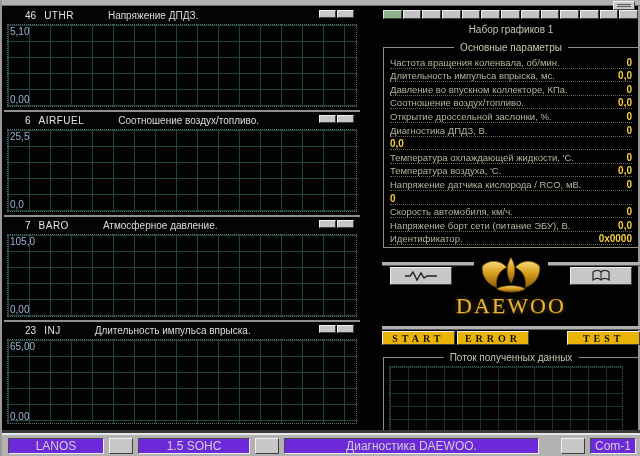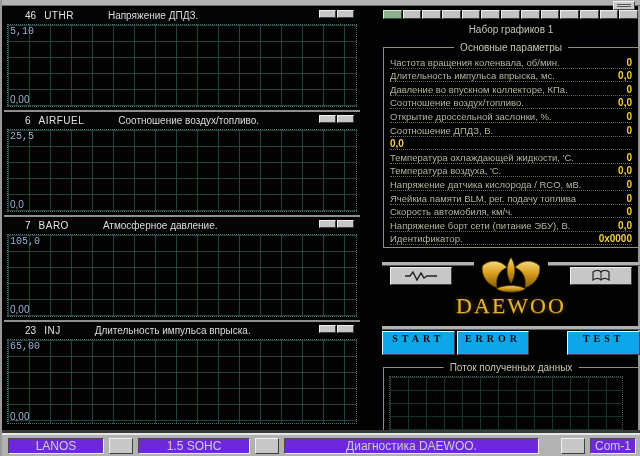--- a/index.html
+++ b/index.html
@@ -29,21 +29,21 @@
   .hbtn { width:17px; height:8px; background:#c7c7c7; margin-left:1px;
     border:1px solid; border-color:#f0f0f0 #3f3f3f #3f3f3f #f0f0f0; }
   .plot { position:absolute; left:3px; right:3px; top:17px; bottom:3px;
     background-color:#030303;
     background-image:
       linear-gradient(to right, #1d4641 1px, transparent 1px),
       linear-gradient(to bottom, #1d4641 1px, transparent 1px);
     background-size:21px 16px; background-position:0 0;
     border:1px dotted #5c6c6c; }
   .ymax, .ymin { position:absolute; left:2px; color:#9fb0d0; font-size:10px; }
-  .ymax { top:1px;font-family:Liberation Mono, monospace; }
+  .ymax { top:1px; }
   .ymin { bottom:1px; }
 
   
   .right { position:absolute; left:380px; top:8px; width:258px; height:422px; }
 
   .tab-strip { display:flex; height:9px; margin:2px 1px 3px 1px; }
   .tab { flex:1; margin-right:1px; background:#c3c3c3;
     border:1px solid; border-color:#efefef #3d3d3d #3d3d3d #efefef; }
   .tab.active { background:#8fb08f; border-color:#d8e8d8 #2d4d2d #2d4d2d #d8e8d8; }
 
@@ -70,21 +70,21 @@
     display:flex; align-items:center; justify-content:center; cursor:pointer; }
   .side-btn.l { left:8px; } .side-btn.r { right:8px; }
   .logo-center { position:absolute; left:50%; top:0; transform:translateX(-50%);
     text-align:center; width:150px; }
   .brand { font-family:"Liberation Serif", serif; font-weight:normal; font-size:22px;
     letter-spacing:2px; color:#e7b23a;
     text-shadow:0 1px 0 #5c3f08, 0 0 6px rgba(231,178,58,.45); line-height:20px; }
 
   .bar { height:4px; background:#b0b0b0; border-bottom:1px solid #5a5a5a; margin-top:4px; }
   .action-row { display:flex; margin-top:1px; }
-  .act-btn { flex:1; height:24px; margin-right:2px; background:#0ea5e9;
+  .act-btn { flex:1; height:14px; margin-right:2px; background:#eab308;
     border:1px solid; border-color:#f0f0f0 #3f3f3f #3f3f3f #f0f0f0;
     font-family:"Liberation Serif", serif; font-weight:bold; font-size:10px;
     letter-spacing:4px; color:#111; text-align:center; line-height:13px; cursor:pointer; }
   .act-btn:last-child { margin-right:0;margin-left:36px; }
 
   .stream-box { margin:12px 1px 0 1px; height:88px; padding:8px 15px 5px 5px; }
   .stream-plot { width:100%; height:100%; background-color:#030303;
     background-image:
       linear-gradient(to right, #16342f 1px, transparent 1px),
       linear-gradient(to bottom, #16342f 1px, transparent 1px);
@@ -222,40 +222,39 @@
       </div>
       <div class="prow">
         <span class="plabel">Соотношение воздух/топливо.</span>
         <span class="pvalue">0,0</span>
       </div>
       <div class="prow">
         <span class="plabel">Открытие дроссельной заслонки, %.</span>
         <span class="pvalue">0</span>
       </div>
       <div class="prow">
-        <span class="plabel">Соотношение ДПДЗ, В.</span>
+        <span class="plabel">Диагностика ДПДЗ, В.</span>
         <span class="pvalue">0</span>
       </div>
       <div class="prow">
         <span class="pvalue">0,0</span>
       </div>
       <div class="prow">
         <span class="plabel">Температура охлаждающей жидкости, 'С.</span>
         <span class="pvalue">0</span>
       </div>
       <div class="prow">
         <span class="plabel">Температура воздуха, 'С.</span>
         <span class="pvalue">0,0</span>
       </div>
       <div class="prow">
         <span class="plabel">Напряжение датчика кислорода / RCO, мВ.</span>
         <span class="pvalue">0</span>
       </div>
       <div class="prow">
-        <span class="plabel">Ячейкиа памяти BLM, рег. подачу топлива</span>
         <span class="pvalue">0</span>
       </div>
       <div class="prow">
         <span class="plabel">Скорость автомобиля, км/ч.</span>
         <span class="pvalue">0</span>
       </div>
       <div class="prow">
         <span class="plabel">Напряжение борт сети (питание ЭБУ), В.</span>
         <span class="pvalue">0,0</span>
       </div>

